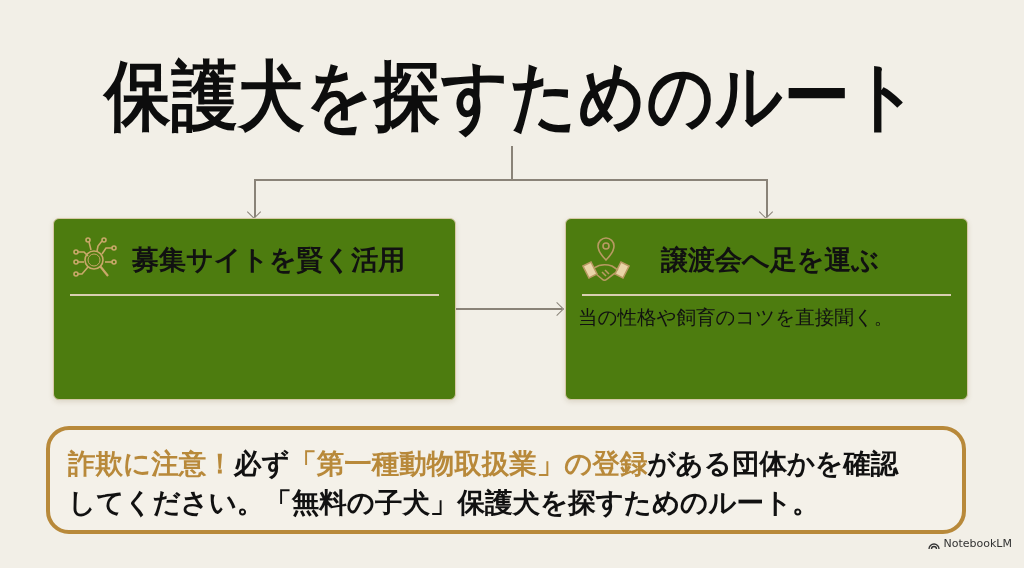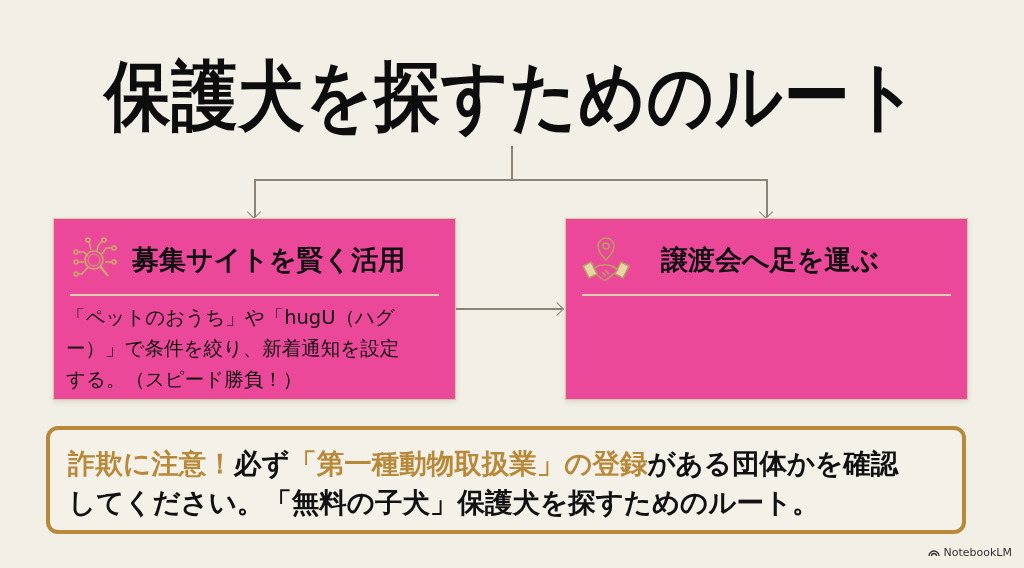--- a/index.html
+++ b/index.html
@@ -13,42 +13,42 @@
     position:absolute; left:0; top:52px; width:1024px; text-align:center;
     font-size:66px; font-weight:bold; letter-spacing:1px; color:#0d0d0d;
     transform:scaleY(1.15);
   }
   .line { position:absolute; background:#8a8378; }
   .arrowhead {
     position:absolute; width:9px; height:9px;
     border-right:1.5px solid #8a8378; border-bottom:1.5px solid #8a8378;
   }
   .card {
-    position:absolute; background:#ec4899;
-    border:1.5px solid #d6c9a6; border-radius:0;
+    position:absolute; background:#4d7c0f;
+    border:1.5px solid #d6c9a6; border-radius:6px;
     box-shadow:0 2px 5px rgba(120,100,60,0.18);
   }
   .card-head { position:absolute; left:14px; top:14px; right:14px; height:54px; display:flex; align-items:center; }
   .card-icon { width:52px; height:52px; flex:0 0 52px; }
   .card-title { font-size:27px; font-weight:bold; margin-left:12px; color:#111; white-space:nowrap; }
   .card-divider { position:absolute; left:16px; right:16px; top:75px; height:2px; background:#d9cfb2; }
   .card-body { position:absolute; left:12px; right:12px; top:83px; font-size:19.5px; line-height:31px; color:#111; }
   .warn {
     position:absolute; left:46px; top:426px; width:920px; height:108px;
-    border:4px solid #b8893a; border-radius:12px; background:#f4f1e9;
+    border:4px solid #b8893a; border-radius:23px; background:#f4f1e9;
     box-sizing:border-box;
   }
   .warn-text {
     position:absolute; left:18px; top:14px; right:10px;
     font-size:27.5px; font-weight:bold; line-height:39px; color:#111;
   }
   .hl { color:#b8893a; }
   .brand {
-    position:absolute; right:12px; bottom:9px; font-size:11px; color:#333;
-    display:flex; align-items:center; gap:4px;
+    position:absolute; right:12px; bottom:18px; font-size:11px; color:#333;
+    display:flex; align-items:flex-end; gap:4px;
   }
 </style>
 </head>
 <body>
 
 <div class="title">保護犬を探すためのルート</div>
 
 <div class="line" style="left:511px; top:146px; width:1.5px; height:33px;"></div>
 <div class="line" style="left:254px; top:179px; width:512px; height:1.5px;"></div>
 <div class="line" style="left:254px; top:179px; width:1.5px; height:38px;"></div>
@@ -75,43 +75,39 @@
       <circle cx="36" cy="6" r="2"></circle>
         <polyline points="34,7 30,12 29,17"></polyline>
       <circle cx="46" cy="14" r="2"></circle>
         <polyline points="44,14 38,14 34,20"></polyline>
       <circle cx="46" cy="28" r="2"></circle>
         <line x1="44" y1="28" x2="37" y2="28"></line>
     </svg>
     <div class="card-title">募集サイトを賢く活用</div>
   </div>
   <div class="card-divider"></div>
-  <div class="card-body">
-    <div>「ペットのおうち」や「hugU（ハグ</div>
-    <div>ー）」で条件を絞り、新着通知を設定</div>
-    <div>する。（スピード勝負！）</div>
-  </div>
 </div>
 
 <div class="card" style="left:565px; top:218px; width:401px; height:180px;">
   <div class="card-head">
     <svg class="card-icon" viewBox="0 0 52 52" fill="none" stroke="#b99a63" stroke-width="1.6">
       <path d="M26 4 a8 8 0 0 1 8 8 c0 6 -8 14 -8 14 c0 0 -8 -8 -8 -14 a8 8 0 0 1 8 -8z"></path>
       <circle cx="26" cy="12" r="3"></circle>
       <path d="M3 32 l8 -4 l6 12 l-8 4z" fill="#e9d5a8"></path>
       <path d="M49 32 l-8 -4 l-6 12 l8 4z" fill="#e9d5a8"></path>
       <path d="M14 34 c6 -4 12 -4 18 -2 l6 4"></path>
       <path d="M16 40 l6 5 c2 2 4 1 5 0 l8 -6"></path>
       <line x1="22" y1="38" x2="26" y2="42"></line>
       <line x1="25" y1="36" x2="29" y2="40"></line>
     </svg>
     <div class="card-title" style="margin-left:22px;padding-left:7px;">譲渡会へ足を運ぶ</div>
   </div>
   <div class="card-divider"></div>
   <div class="card-body">
+    <div>当の性格や飼育のコツを直接聞く。</div>
   </div>
 </div>
 
 <div class="warn">
   <div class="warn-text">
     <div><span class="hl">詐欺に注意！</span><span>必ず</span><span class="hl">「第一種動物取扱業」の登録</span><span>がある団体かを確認</span></div>
     <div>してください。「無料の子犬」保護犬を探すためのルート。</div>
   </div>
 </div>
 

